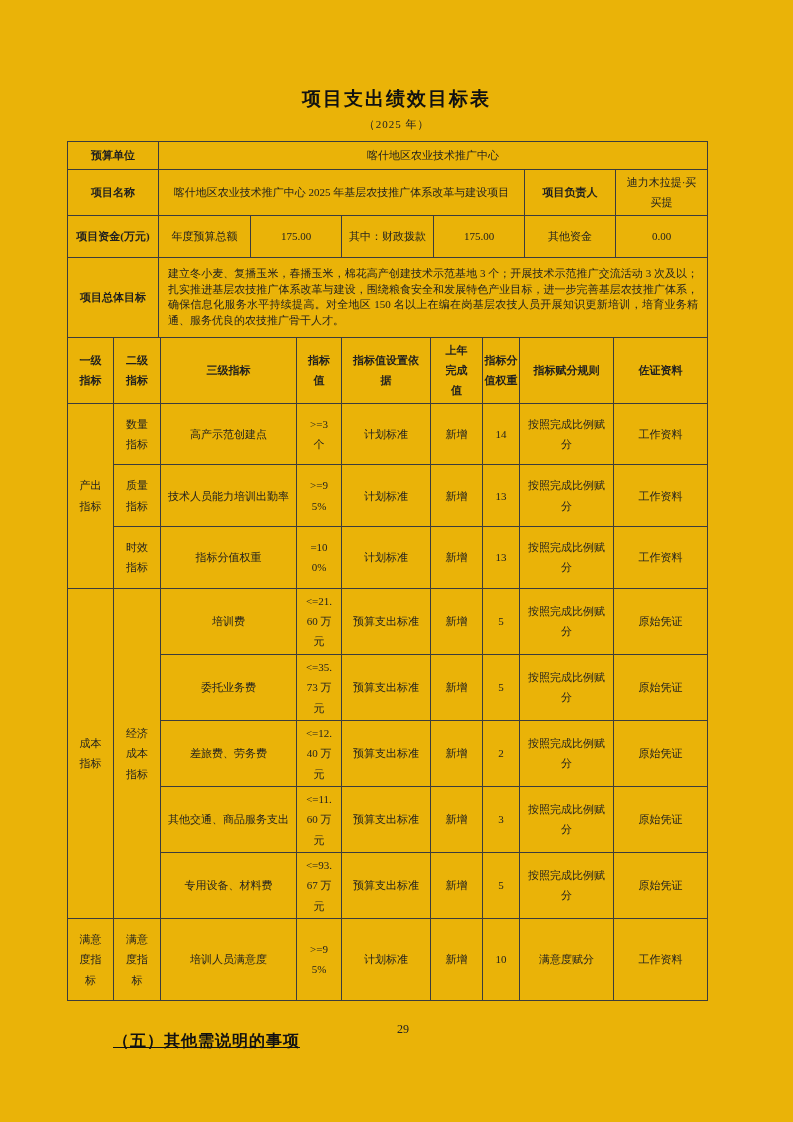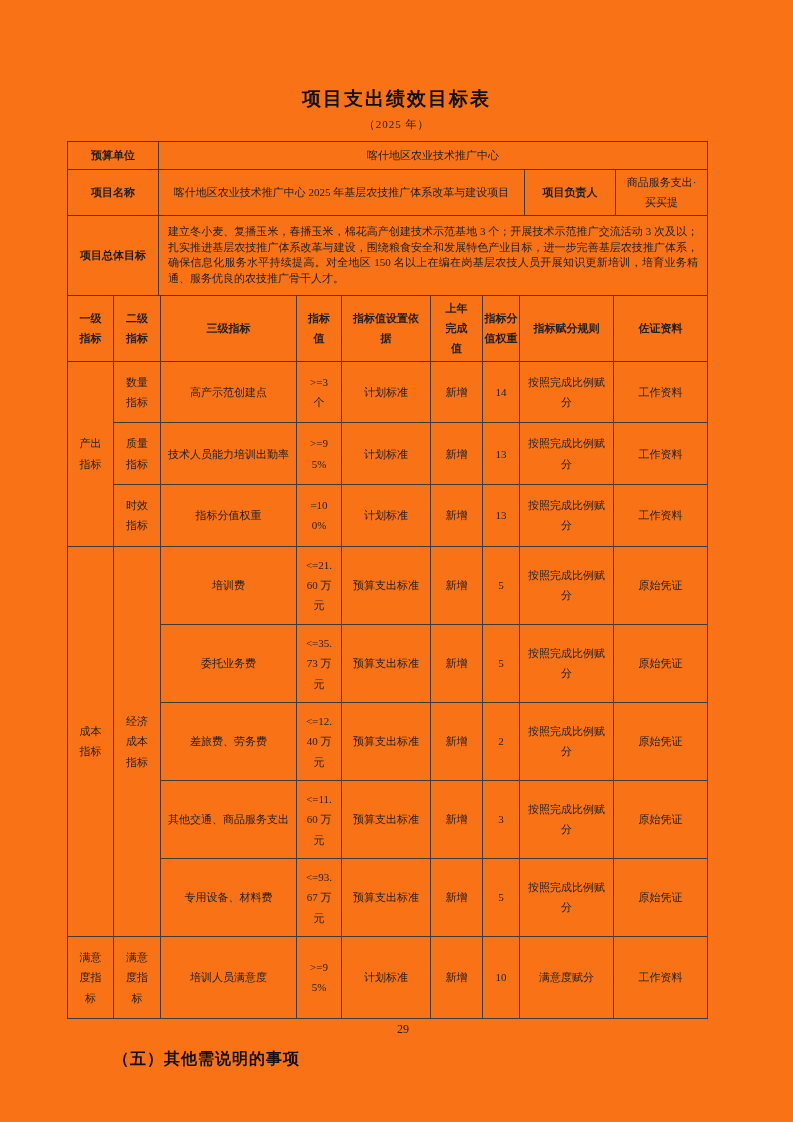--- a/index.html
+++ b/index.html
@@ -1,17 +1,17 @@
 <!DOCTYPE html>
 <html><head>
 <meta charset="utf-8">
 <style>
   html,body{margin:0;padding:0;background:#ffffff;}
   .page{
-    width:793px;height:1122px;position:relative;background:#f97316;
+    width:793px;height:1122px;position:relative;background:#eab308;
     font-family:"Liberation Serif","DejaVu Serif",serif;
     color:#1a1a1a;overflow:hidden;
   }
   .doc-title{
     padding-top:86px;text-align:center;font-size:19px;font-weight:bold;
     letter-spacing:2px;color:#111;
   }
   .doc-subtitle{
     margin-top:5px;text-align:center;font-size:11px;color:#222;letter-spacing:1px;
   }
@@ -23,27 +23,28 @@
   .tbl-ind{margin-top:-1px;}
   td,th{
     border:1px solid #3c3c3c;vertical-align:middle;text-align:center;
     padding:2px 6px;line-height:1.85;word-break:break-all;font-weight:normal;
   }
   th,.lbl{font-weight:bold;}
   .goal-cell{
     text-align:justify;text-align-last:left;padding:4px 9px;line-height:1.42;
   }
   .c-l1,.c-l2{padding:10px 9px;}
-  .c-val{padding:8px 8px;}
+  .c-val{padding:2px 8px;}
   .c-prev{padding:2px 10px;}
   .c-wt{padding:2px 0;}
   .c-rule,.c-ev{padding:2px 8px;}
   .section-heading{
     margin:30px 0 4px 113px;font-size:16px;font-weight:bold;color:#111;
     letter-spacing:1px;
+    text-decoration:underline;
   }
   .section-paragraph{
     margin:17px 0 0 96px;font-size:15px;color:#3a3a3a;letter-spacing:2px;
   }
   .page-number{
     position:absolute;left:13px;right:0;top:1022px;text-align:center;
     font-size:12px;color:#222;
   }
 </style>
 </head>
@@ -66,21 +67,30 @@
     </colgroup>
     <tbody>
         <tr style="height:28px">
       <td class="lbl">预算单位</td>
       <td colspan="6">喀什地区农业技术推广中心</td>
     </tr>
     <tr style="height:40px">
       <td class="lbl">项目名称</td>
       <td colspan="4">喀什地区农业技术推广中心 2025 年基层农技推广体系改革与建设项目</td>
       <td class="lbl">项目负责人</td>
-      <td>商品服务支出·买买提</td>
+      <td>迪力木拉提·买买提</td>
+    </tr>
+    <tr style="height:42px">
+      <td class="lbl">项目资金(万元)</td>
+      <td>年度预算总额</td>
+      <td>175.00</td>
+      <td>其中：财政拨款</td>
+      <td>175.00</td>
+      <td>其他资金</td>
+      <td>0.00</td>
     </tr>
     <tr style="height:80px">
       <td class="lbl">项目总体目标</td>
       <td colspan="6" class="goal-cell">建立冬小麦、复播玉米，春播玉米，棉花高产创建技术示范基地 3 个；开展技术示范推广交流活动 3 次及以；扎实推进基层农技推广体系改革与建设，围绕粮食安全和发展特色产业目标，进一步完善基层农技推广体系，确保信息化服务水平持续提高。对全地区 150 名以上在编在岗基层农技人员开展知识更新培训，培育业务精通、服务优良的农技推广骨干人才。</td>
     </tr>
   </tbody>
     </table>
 
   <table class="tbl-ind">
     <colgroup>

